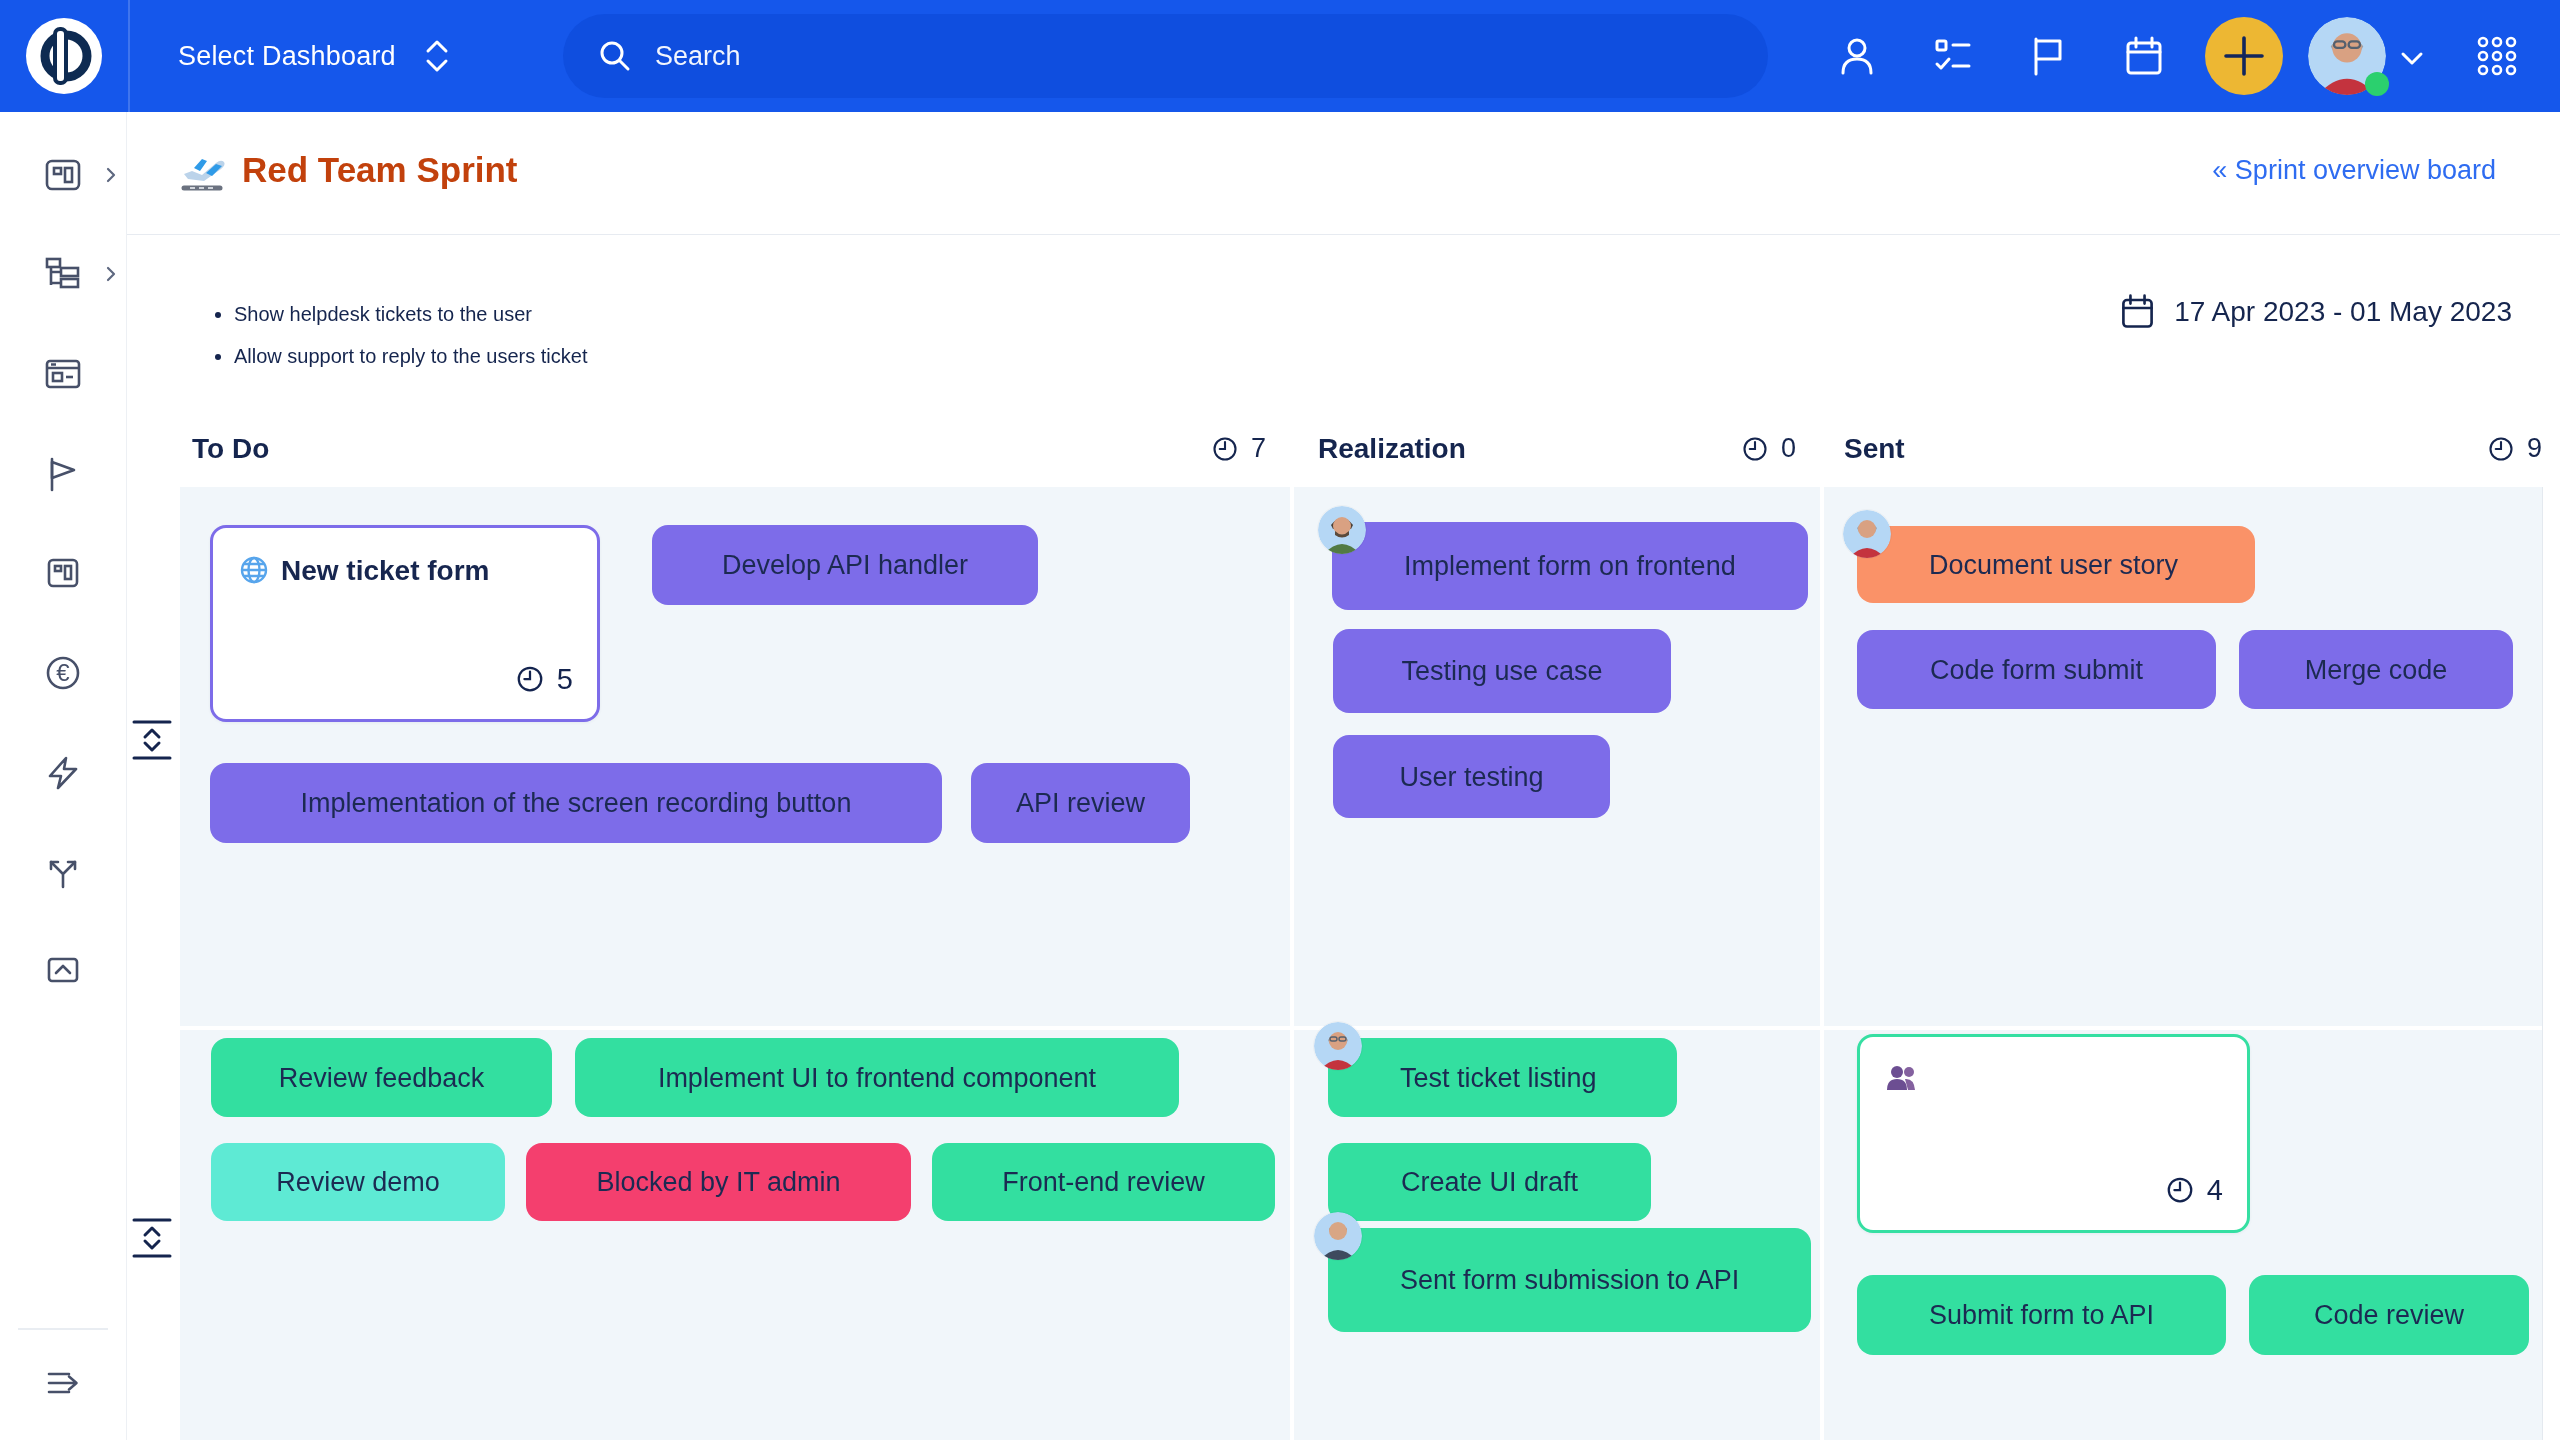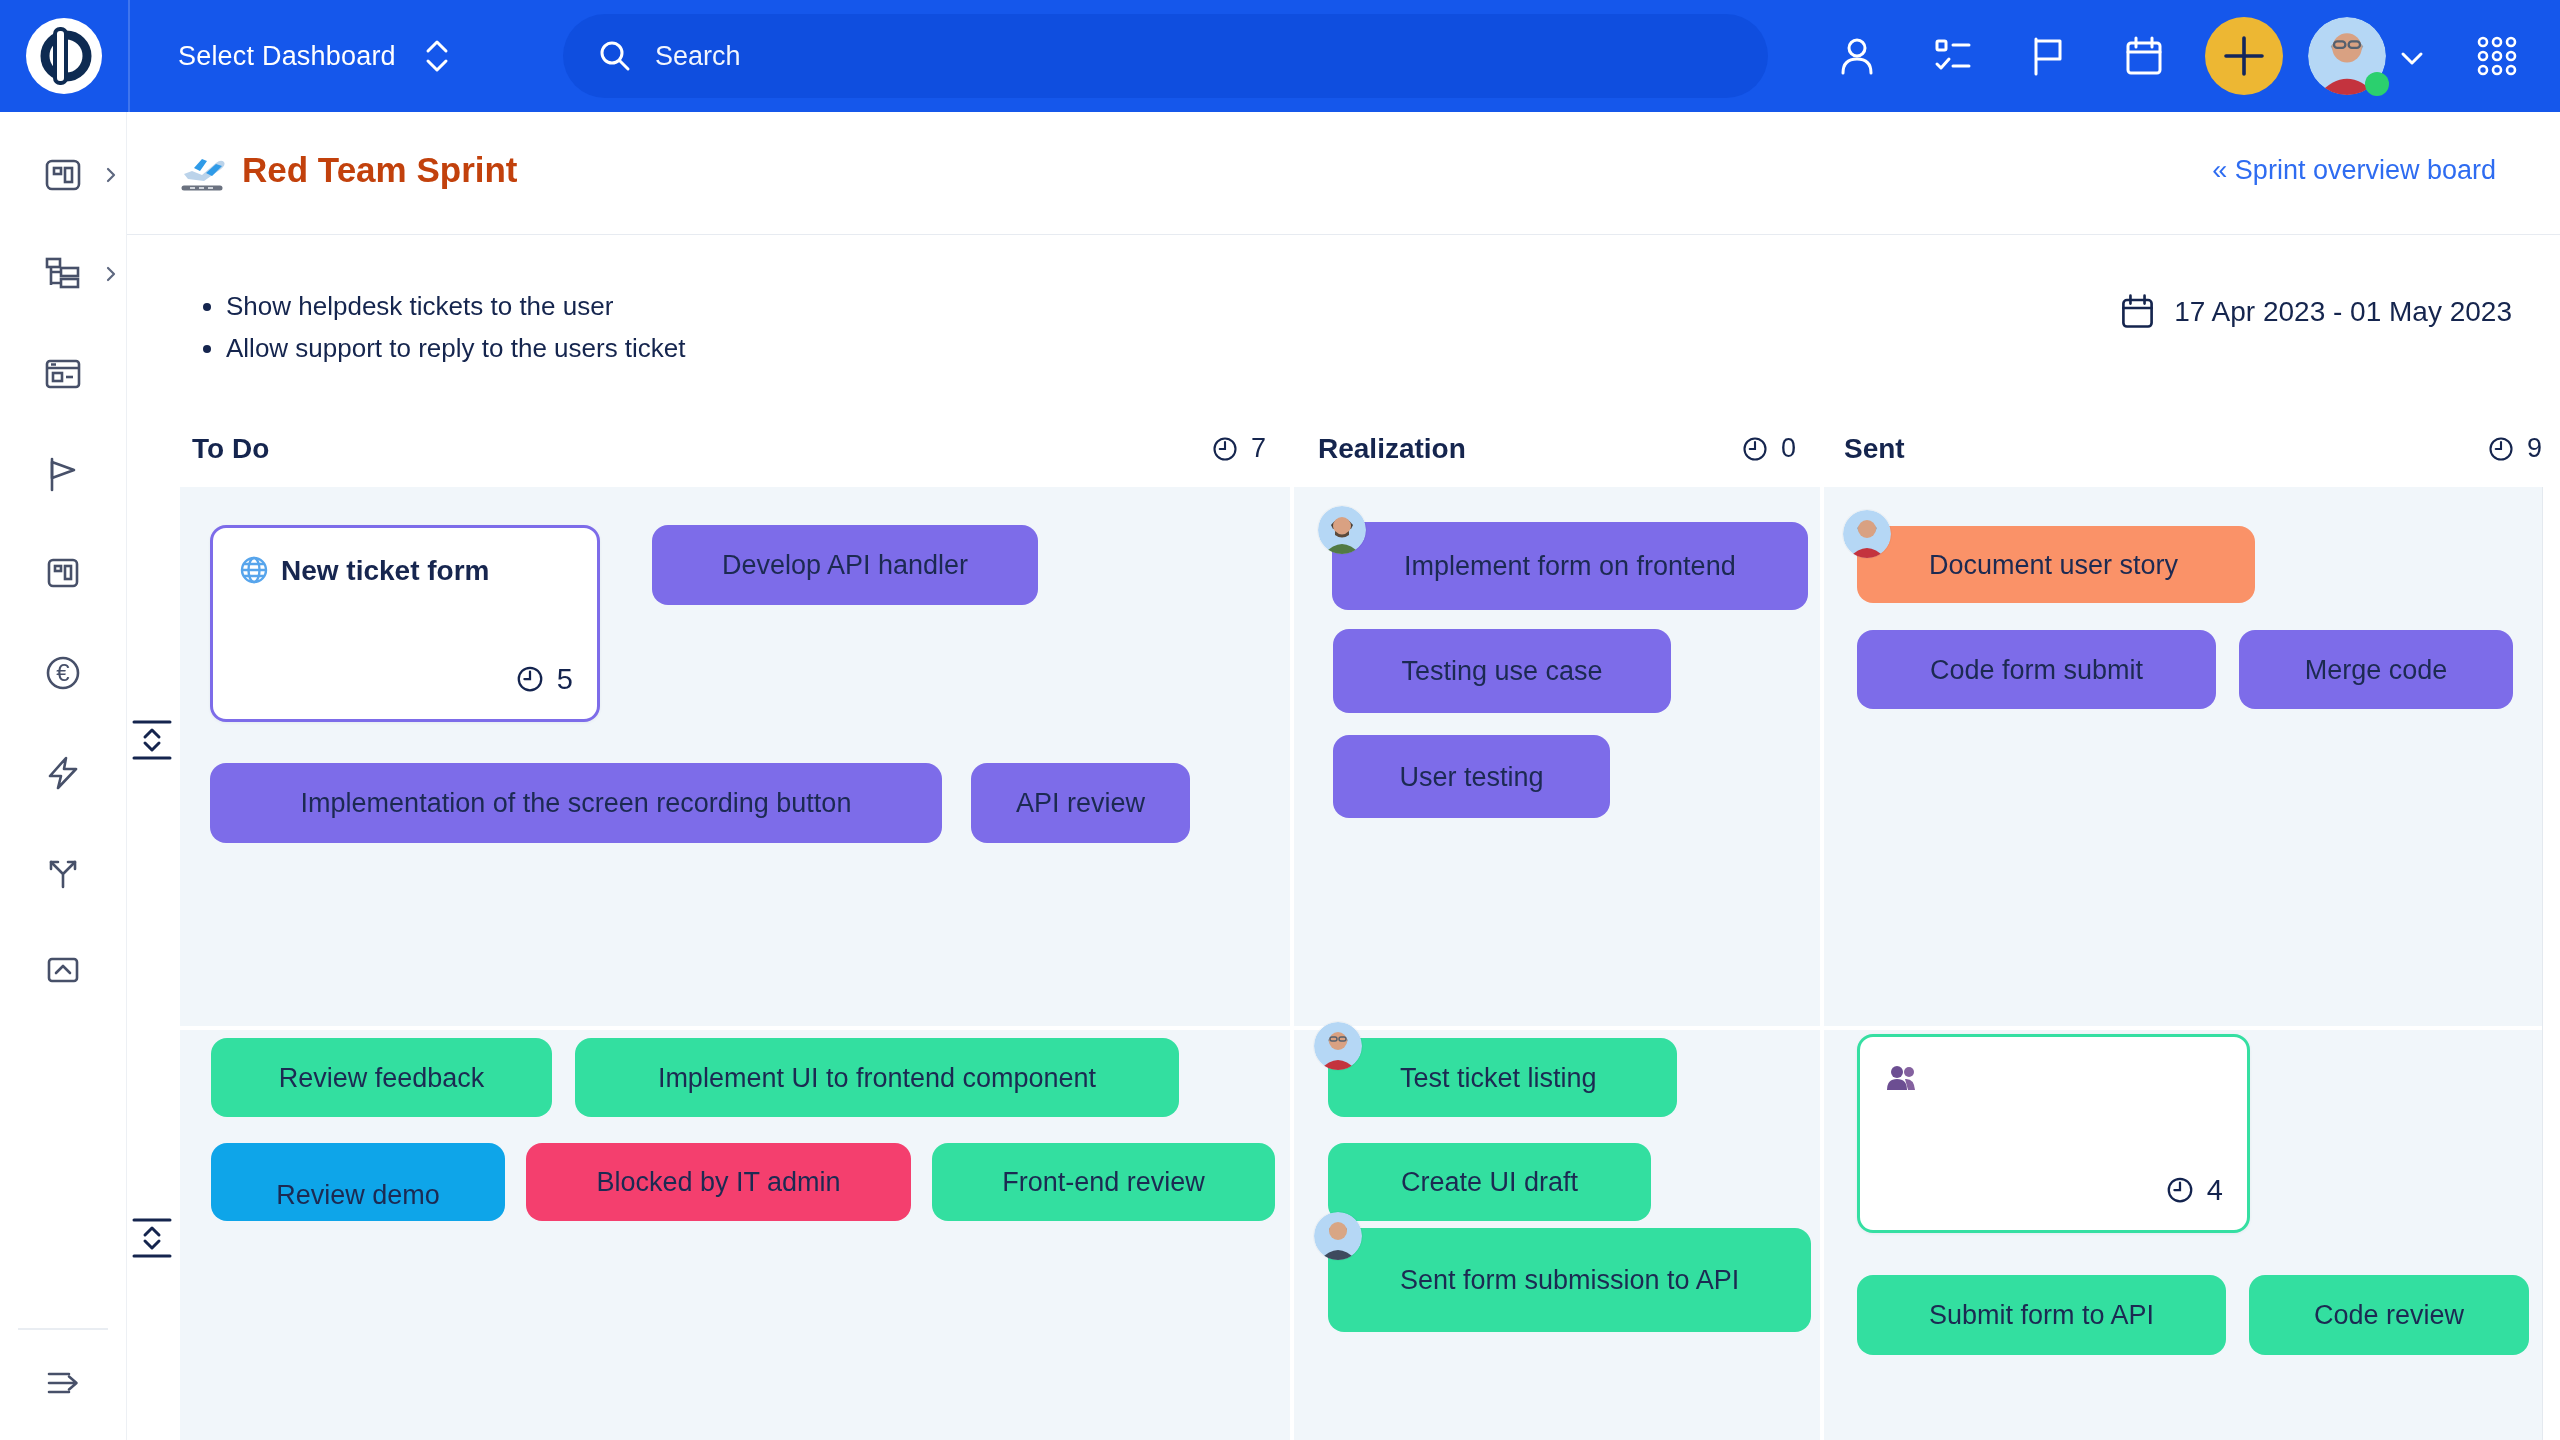--- a/index.html
+++ b/index.html
@@ -30,37 +30,37 @@
   .side-item{position:absolute;left:43px;width:40px;height:40px;cursor:pointer;}
   .side-chev{position:absolute;left:102px;width:18px;height:18px;}
   .side-divider{position:absolute;left:18px;top:1216px;width:90px;height:2px;background:#E9EDF2;}
   .side-bottom{position:absolute;left:43px;top:1251px;width:40px;height:40px;cursor:pointer;}
 
   
   .title-icon{position:absolute;left:180px;top:148px;width:48px;height:48px;}
   .page-title{position:absolute;left:242px;top:150px;font-size:35px;font-weight:700;color:#c2410c;}
   .back-link{position:absolute;right:64px;top:155px;font-size:27px;color:#2E6CF1;cursor:pointer;margin-left:28px;}
   .title-divider{position:absolute;left:127px;top:234px;width:2433px;height:1px;background:#E7EBF1;}
-  .bullets{position:absolute;left:190px;top:277px;margin:8px;padding-left:28px;font-size:26px;line-height:42px;color:#15254E;}
+  .bullets{position:absolute;left:190px;top:277px;margin:16px;padding-left:28px;font-size:20px;line-height:42px;color:#15254E;}
   .date-row{position:absolute;right:48px;top:293px;display:flex;align-items:center;gap:18px;}
   .date-row span{font-size:28px;font-weight:500;color:#15254E;}
 
   
   .col-head{position:absolute;top:410px;height:77px;display:flex;align-items:center;justify-content:space-between;box-sizing:border-box;}
   .col-head .cl{font-size:28px;font-weight:700;color:#15254E;}
   .hours{display:flex;align-items:center;gap:12px;font-size:27px;color:#15254E;}
   .lane-cell{position:absolute;background:#F1F6FA;}
   .right-gutter{position:absolute;left:2542px;top:487px;width:18px;height:953px;background:#fff;border-left:1px solid #E4E9EF;}
   .lane-handle{position:absolute;left:132px;width:40px;height:42px;cursor:pointer;}
 
   .card{position:absolute;border-radius:16px;display:flex;align-items:center;justify-content:center;
         font-size:27px;color:#1C2A52;text-align:center;box-sizing:border-box;padding:6px 16px;cursor:pointer;line-height:40px;}
   .purple{background:#7D6CE9;}
   .green{background:#33DFA0;}
-  .orchid{background:#0ea5e9;align-items:flex-end;}
+  .orchid{background:#5eead4;}
   .pink{background:#F43F6E;}
   .orange{background:#FA9268;}
   .avatar-card{justify-content:flex-start;text-align:left;padding-left:72px;padding-right:52px;}
   .card-avatar{position:absolute;left:-14px;top:-16px;width:48px;height:48px;border-radius:50%;overflow:hidden;box-shadow:0 0 0 1px rgba(0,0,0,.03);}
   .bigcard{background:#fff;flex-direction:column;align-items:stretch;justify-content:space-between;
            text-align:left;padding:24px 24px 20px 26px;box-shadow:0 1px 3px rgba(27,43,84,.06);}
   .bp{border:3px solid #7D6CE9;}
   .bg{border:3px solid #35DFA2;}
   .bigcard .head{font-size:28px;font-weight:700;color:#17264F;line-height:38px;}
   .bigcard .head .inic{display:inline-block;vertical-align:-5px;margin-right:12px;}

